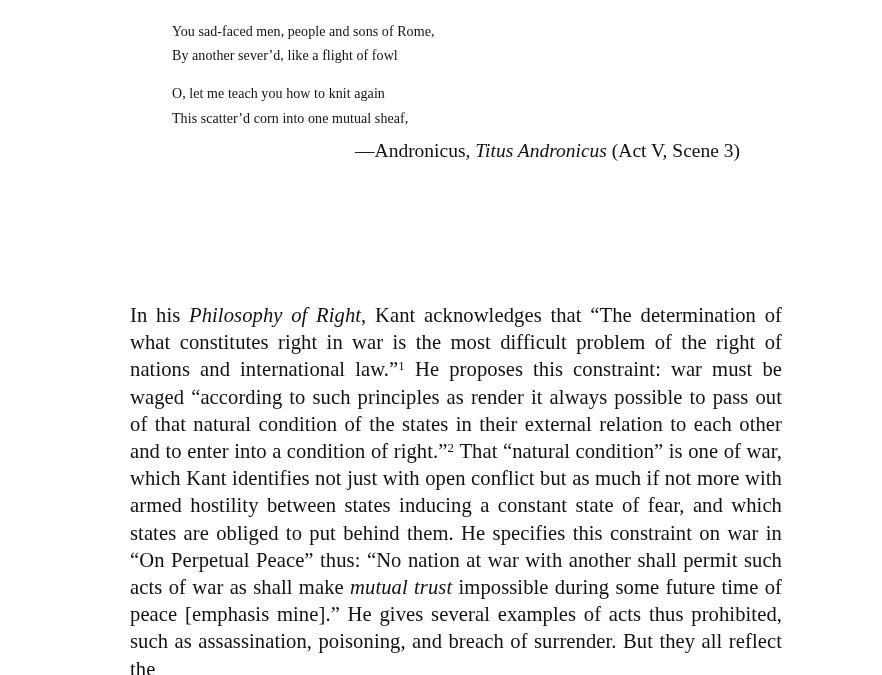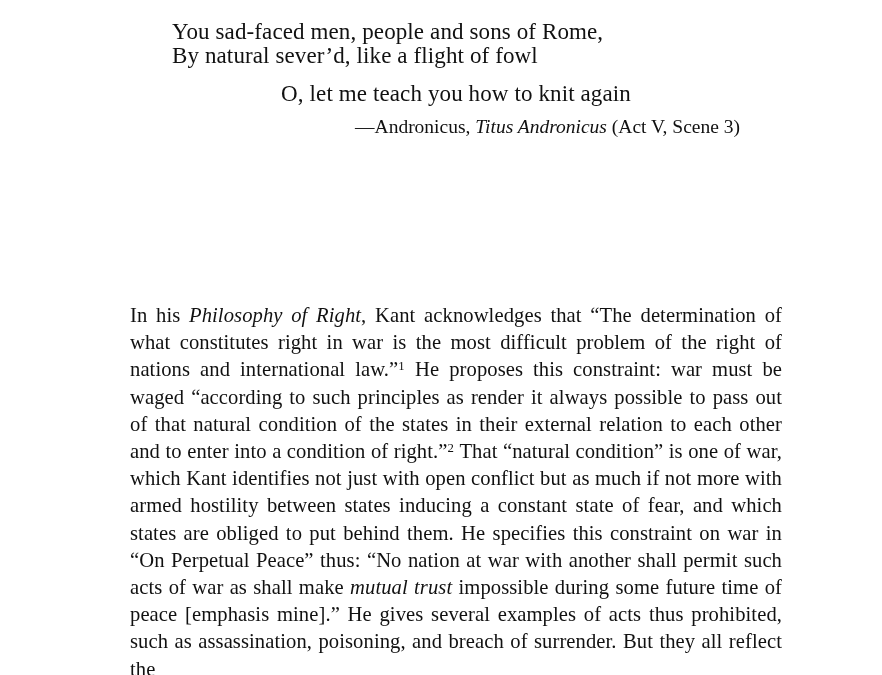--- a/index.html
+++ b/index.html
@@ -24,27 +24,26 @@
   }
 
   
   .epigraph {
     position: absolute;
     left: 172px;
     top: 20px;
     width: 568px;
   }
   .stanza {
-    font-size: 23px;
+    font-size: 14px;
     line-height: 24.2px;
     letter-spacing: 0.005em;
   }
   .stanza + .stanza {
     margin-top: 14px;
-    text-align: center;
   }
   .verse-line {
     white-space: nowrap;
   }
   .attribution {
     margin-top: 8px;
     text-align: right;
     font-size: 19.5px;
     line-height: 24.2px;
     white-space: nowrap;
@@ -95,25 +94,26 @@
 </style>
 </head>
 <body>
 
 <div class="page">
 
   <div class="epigraph">
 
     <div class="stanza">
       <div class="verse-line">You sad-faced men, people and sons of Rome,</div>
-      <div class="verse-line">By natural sever’d, like a flight of fowl</div>
+      <div class="verse-line">By another sever’d, like a flight of fowl</div>
     </div>
 
     <div class="stanza">
       <div class="verse-line">O, let me teach you how to knit again</div>
+      <div class="verse-line">This scatter’d corn into one mutual sheaf,</div>
     </div>
 
     <div class="attribution"><span>—Andronicus, </span><span class="work">Titus Andronicus</span><span> (Act V, Scene 3)</span></div>
 
   </div>
 
 
   <div class="body-column">
     <p class="body-para"><span>In his </span><span class="ital">Philosophy of Right</span><span>, Kant acknowledges that “The determination of what constitutes right in war is the most difficult problem of the right of nations and international law.”</span><span class="fn">1</span><span> He proposes this constraint: war must be waged “according to such principles as render it always possible to pass out of that natural condition of the states in their external relation to each other and to enter into a condition of right.”</span><span class="fn">2</span><span> That “natural condition” is one of war, which Kant identifies not just with open con­flict but as much if not more with armed hostility between states induc­ing a constant state of fear, and which states are obliged to put behind them. He specifies this constraint on war in “On Perpetual Peace” thus: “No nation at war with another shall permit such acts of war as shall make </span><span class="ital">mutual trust</span><span> impossible during some future time of peace [empha­sis mine].” He gives several examples of acts thus prohibited, such as assassination, poisoning, and breach of surrender. But they all reflect the</span></p>
   </div>

